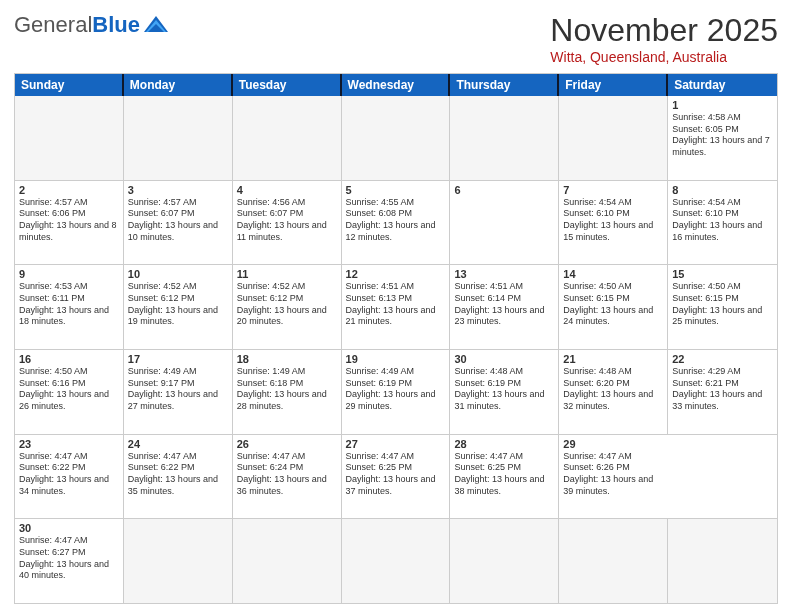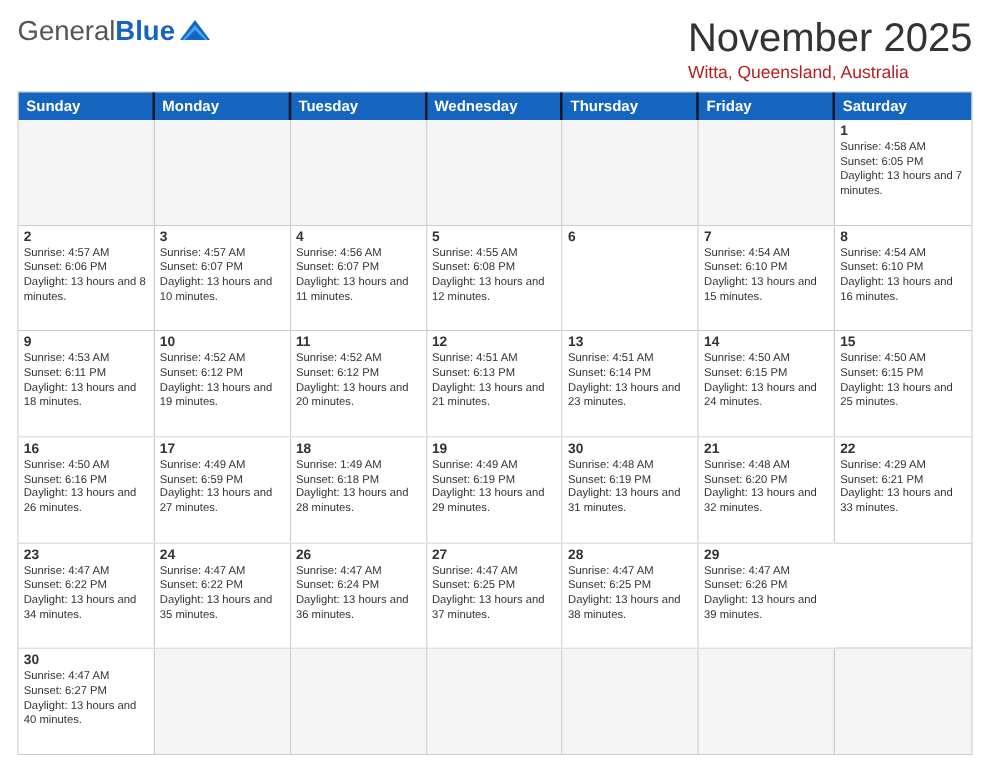--- a/index.html
+++ b/index.html
@@ -244,21 +244,21 @@
         <div class="week-row">
           <div class="day-cell">
             <div class="day-number">16</div>
             <div class="day-info">Sunrise: 4:50 AM
 Sunset: 6:16 PM
 Daylight: 13 hours and 26 minutes.</div>
           </div>
           <div class="day-cell">
             <div class="day-number">17</div>
             <div class="day-info">Sunrise: 4:49 AM
-Sunset: 6:59 PM
+Sunset: 9:17 PM
 Daylight: 13 hours and 27 minutes.</div>
           </div>
           <div class="day-cell">
             <div class="day-number">18</div>
             <div class="day-info">Sunrise: 1:49 AM
 Sunset: 6:18 PM
 Daylight: 13 hours and 28 minutes.</div>
           </div>
           <div class="day-cell">
             <div class="day-number">19</div>

